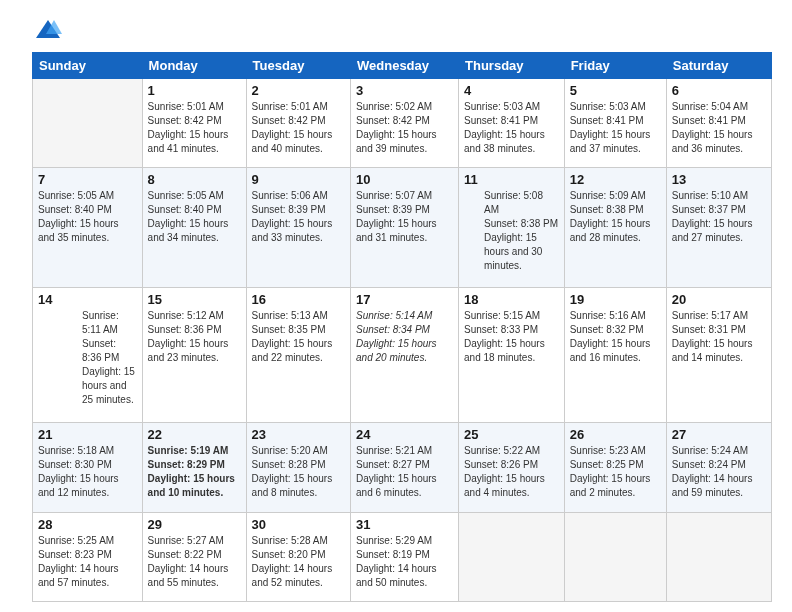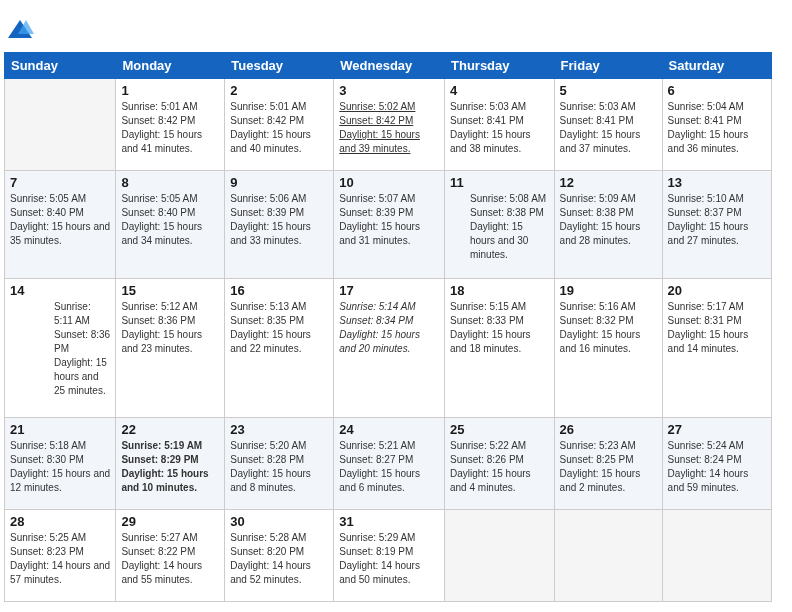--- a/index.html
+++ b/index.html
@@ -6,21 +6,21 @@
     body {
       font-family: Arial, sans-serif;
       background: #fff;
       width: 792px;
       height: 612px;
       overflow: hidden;
     }
     .page {
       width: 792px;
       height: 612px;
-      padding: 16px 20px 10px 4px;
+      padding: 16px 20px 10px 32px;
       display: flex;
       flex-direction: column;
     }
     .header {
       display: flex;
       align-items: flex-start;
       justify-content: space-between;
       margin-bottom: 8px;
     }
     .logo {
@@ -142,21 +142,21 @@
 Daylight: 15 hours and 41 minutes.</div>
           </td>
           <td>
             <div class="day-number">2</div>
             <div class="day-info" style="white-space: pre-line;">Sunrise: 5:01 AM
 Sunset: 8:42 PM
 Daylight: 15 hours and 40 minutes.</div>
           </td>
           <td>
             <div class="day-number">3</div>
-            <div class="day-info" style="white-space: pre-line; text-decoration: underline;">Sunrise: 5:02 AM
+            <div class="day-info" style="white-space: pre-line;">Sunrise: 5:02 AM
 Sunset: 8:42 PM
 Daylight: 15 hours and 39 minutes.</div>
           </td>
           <td>
             <div class="day-number">4</div>
             <div class="day-info" style="white-space: pre-line;">Sunrise: 5:03 AM
 Sunset: 8:41 PM
 Daylight: 15 hours and 38 minutes.</div>
           </td>
           <td>

